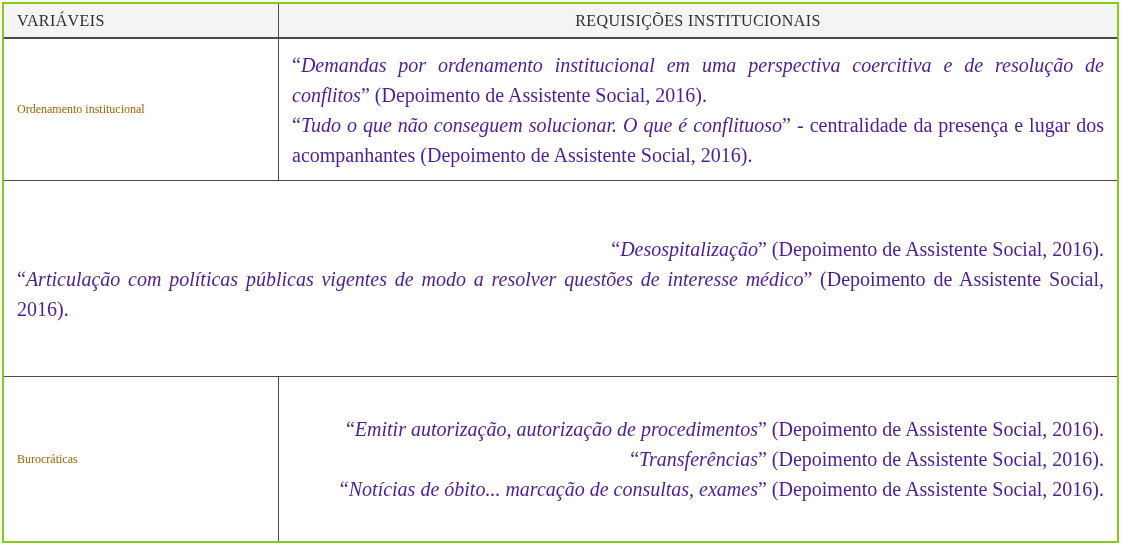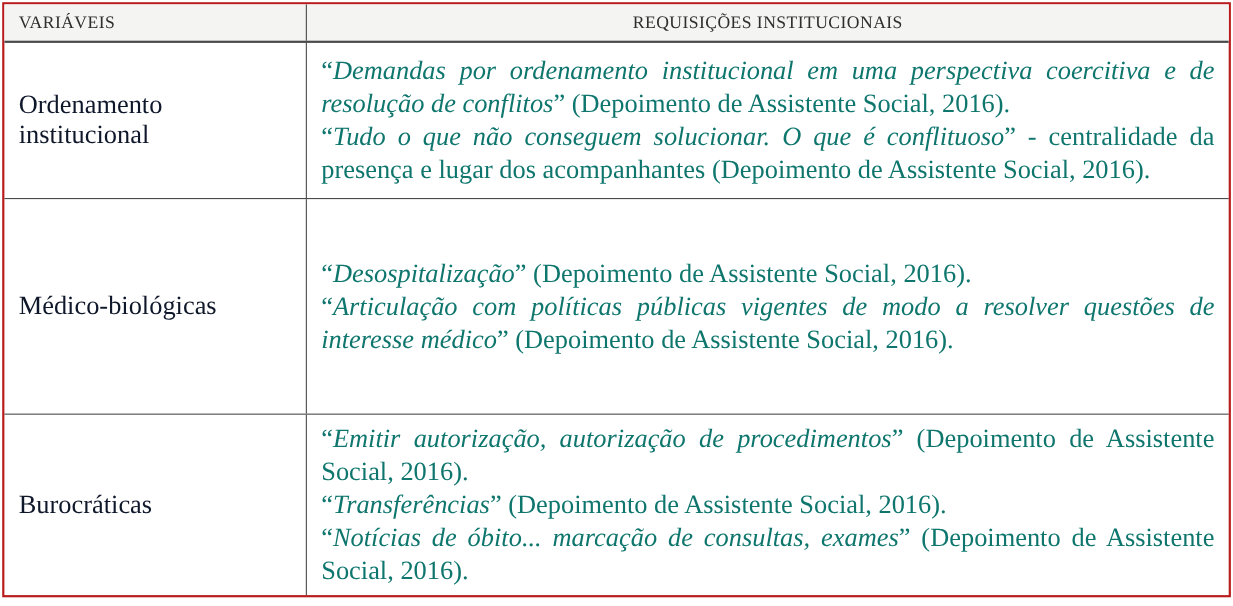--- a/index.html
+++ b/index.html
@@ -15,21 +15,21 @@
     width: 1121px;
     height: 551px;
     overflow: hidden;
   }
   .var-table {
     position: absolute;
     left: 2px;
     top: 2px;
     width: 1113px;
     height: 537px;
-    border: 2px solid #b91c1c;
+    border: 2px solid #84cc16;
     display: flex;
     flex-direction: column;
     background: #ffffff;
   }
   .t-row {
     display: flex;
     flex-direction: row;
     border-bottom: 1.5px solid #4a4a4a;
     box-sizing: border-box;
   }
@@ -44,41 +44,42 @@
   .t-row.r3 { flex: 1; }
   .cell-var {
     width: 275px;
     min-width: 275px;
     box-sizing: border-box;
     border-right: 1.5px solid #4a4a4a;
     display: flex;
     align-items: center;
     padding-left: 13px;
     padding-right: 8px;
-    color: #0f172a;
-    font-size: 24px;
+    color: #a16207;
+    font-size: 12px;
   }
   .t-row.header .cell-var,
   .t-row.header .cell-req {
     font-size: 16px;
     letter-spacing: 0.4px;
     color: #2e2e2e;
     align-items: center;
     display: flex;
   }
   .cell-req {
     flex: 1;
     box-sizing: border-box;
     padding: 5px 13px 5px 13px;
-    color: #0f766e;
-    font-size: 24px;
+    color: #4c1d95;
+    font-size: 20px;
     line-height: 30px;
     display: flex;
     flex-direction: column;
     justify-content: center;
+    align-items: flex-end;
   }
   .t-row.header .cell-req { padding-top: 0; padding-bottom: 0; }
   .entry {
     text-align: justify;
   }
   .entry .q {
     font-style: italic;
   }
   .entry .qm {
     font-style: normal;
@@ -99,21 +100,20 @@
 
     <div id="table-body" style="display:flex;flex-direction:column;flex:1;">
         <div class="t-row r1">
           <div class="cell-var">Ordenamento institucional</div>
           <div class="cell-req">
             <div class="entry"><span class="qm">“</span><span class="q">Demandas por ordenamento institucional em uma perspectiva coercitiva e de resolução de conflitos</span><span class="qm">”</span><span class="after"> (Depoimento de Assistente Social, 2016).</span></div>
             <div class="entry"><span class="qm">“</span><span class="q">Tudo o que não conseguem solucionar. O que é conflituoso</span><span class="qm">”</span><span class="after"> - centralidade da presença e lugar dos acompanhantes (Depoimento de Assistente Social, 2016).</span></div>
           </div>
         </div>
         <div class="t-row r2">
-          <div class="cell-var">Médico-biológicas</div>
           <div class="cell-req">
             <div class="entry"><span class="qm">“</span><span class="q">Desospitalização</span><span class="qm">”</span><span class="after"> (Depoimento de Assistente Social, 2016).</span></div>
             <div class="entry"><span class="qm">“</span><span class="q">Articulação com políticas públicas vigentes de modo a resolver questões de interesse médico</span><span class="qm">”</span><span class="after"> (Depoimento de Assistente Social, 2016).</span></div>
           </div>
         </div>
         <div class="t-row r3" style="border-bottom: none;">
           <div class="cell-var">Burocráticas</div>
           <div class="cell-req">
             <div class="entry"><span class="qm">“</span><span class="q">Emitir autorização, autorização de procedimentos</span><span class="qm">”</span><span class="after"> (Depoimento de Assistente Social, 2016).</span></div>
             <div class="entry"><span class="qm">“</span><span class="q">Transferências</span><span class="qm">”</span><span class="after"> (Depoimento de Assistente Social, 2016).</span></div>

